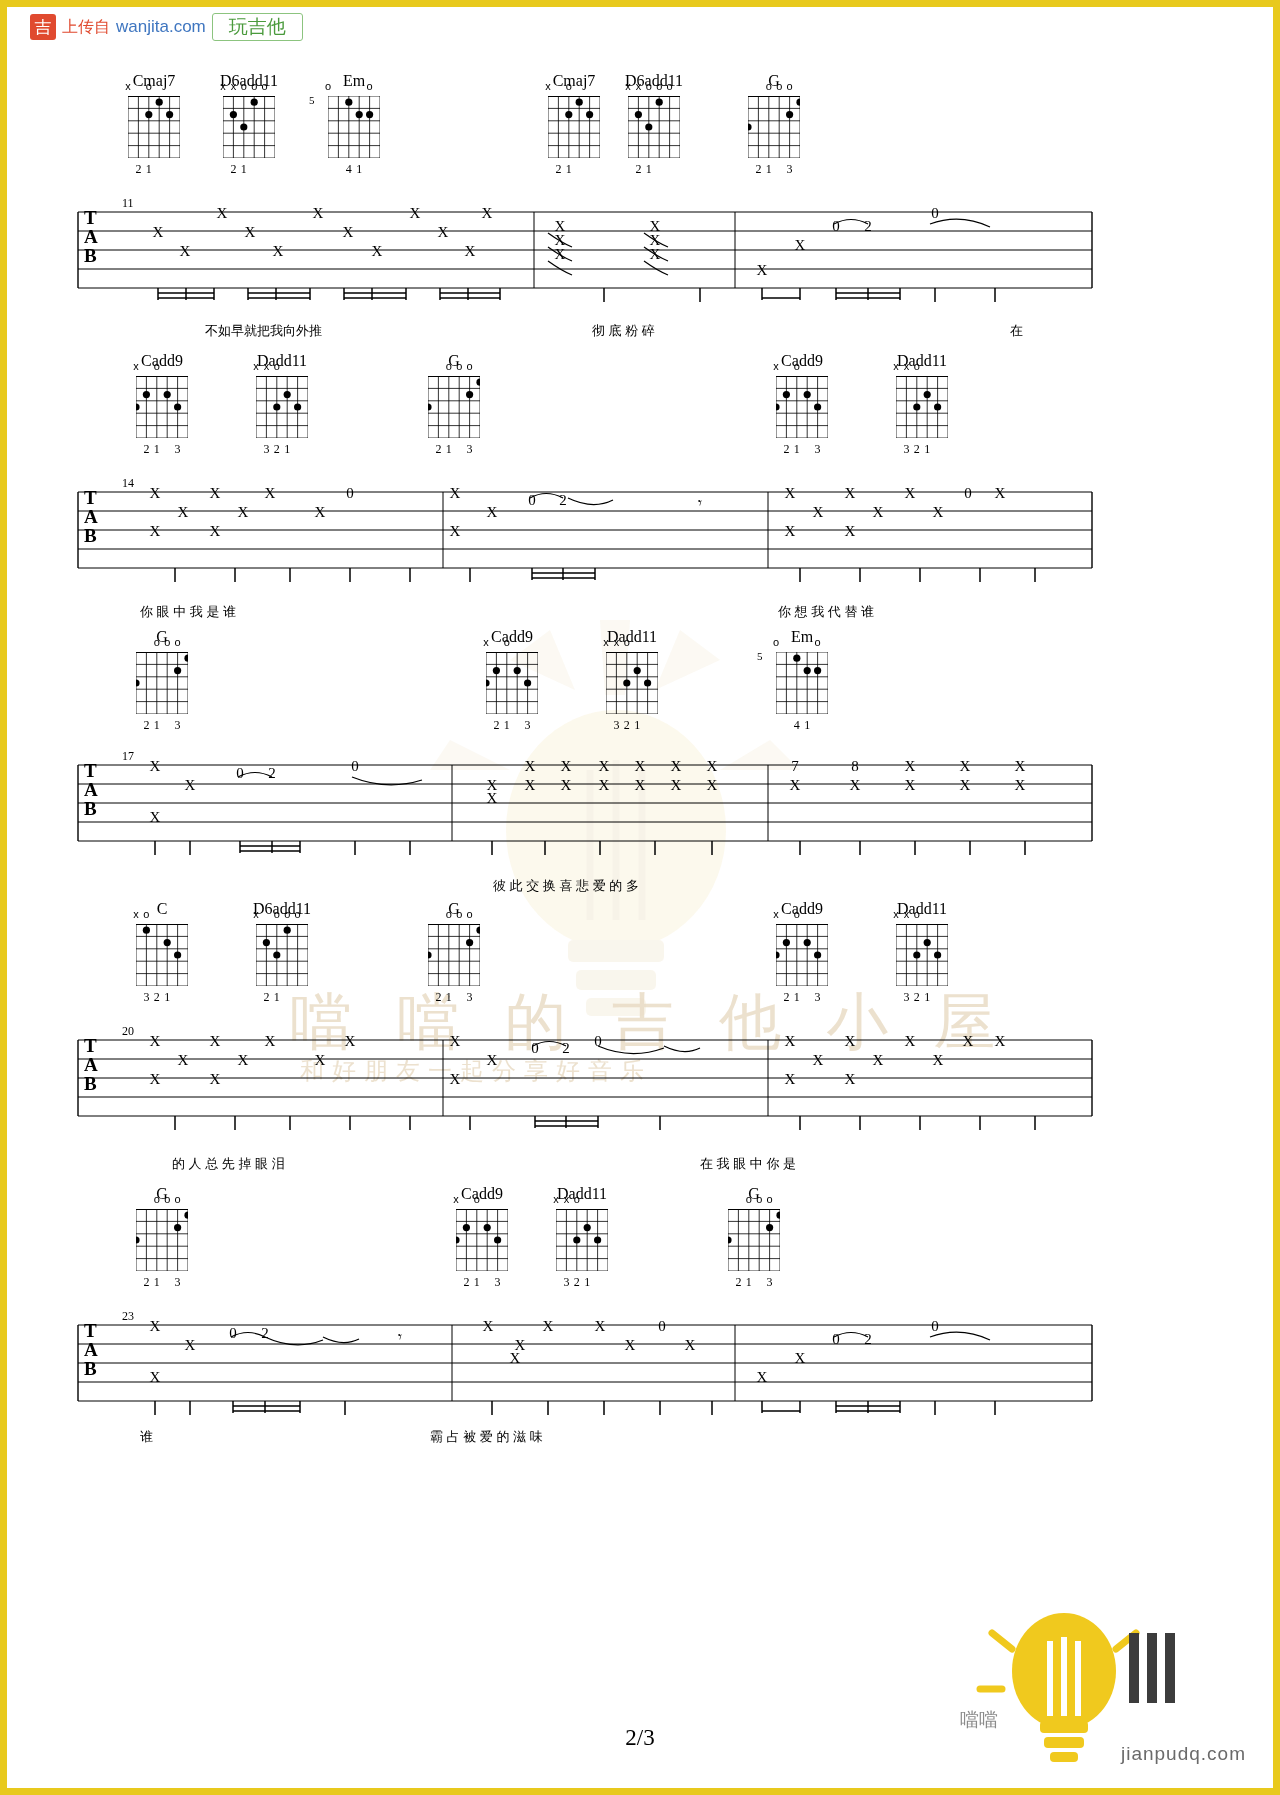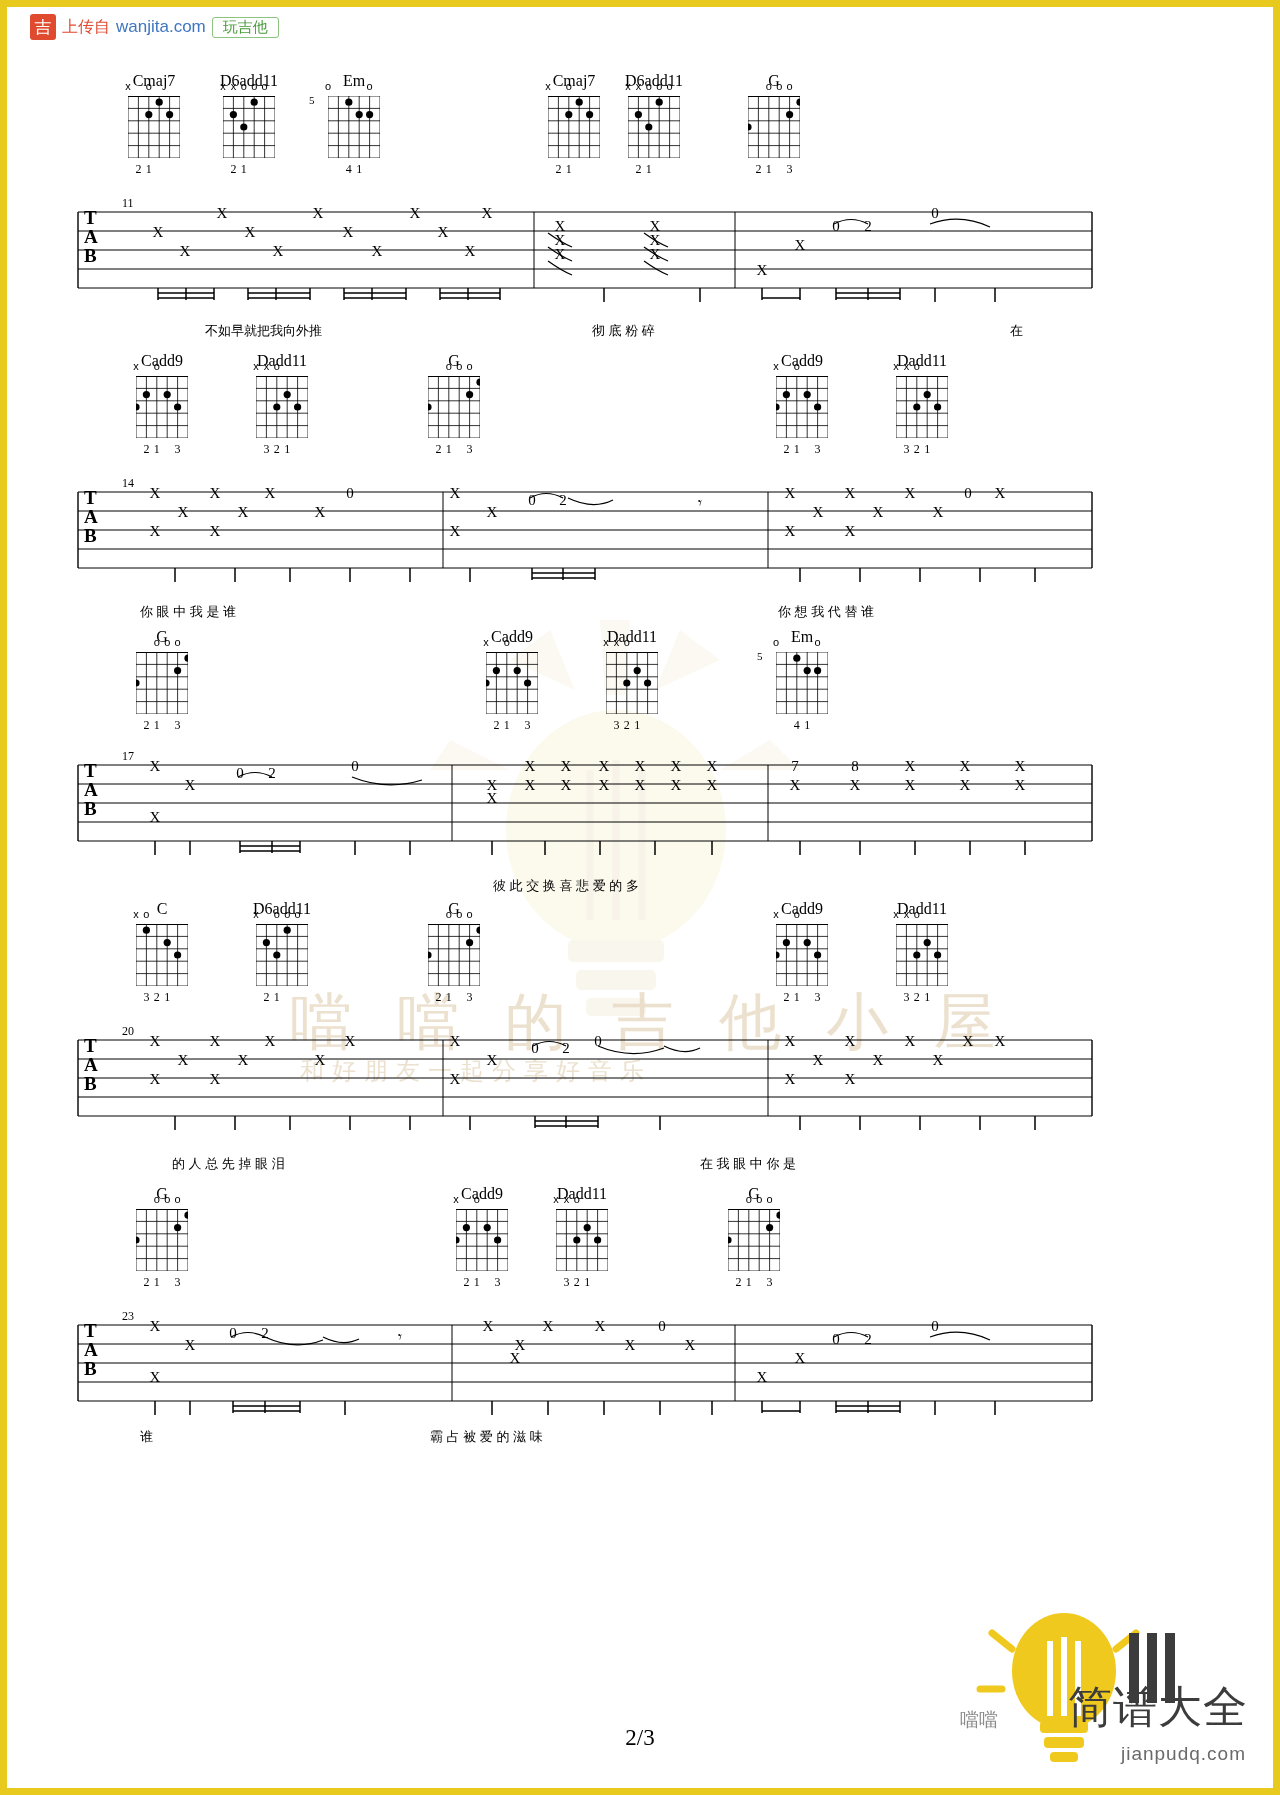--- a/index.html
+++ b/index.html
@@ -26,22 +26,22 @@
     position:absolute;left:30px;top:10px;height:34px;
     display:flex;align-items:center;gap:6px;
   }
   .topbar .logo{
     width:26px;height:26px;background:#e04a2f;color:#fff;
     font-family:"Liberation Sans",sans-serif;font-size:17px;
     display:flex;align-items:center;justify-content:center;border-radius:3px;
   }
   .topbar .t1{color:#e04a2f;font-family:"Liberation Sans",sans-serif;font-size:16px;}
   .topbar .t2{color:#3f76c0;font-family:"Liberation Sans",sans-serif;font-size:17px;}
-  .topbar .t3{color:#4a9a3c;font-family:"Liberation Sans",sans-serif;font-size:15px;
-     border:1px solid #8cc47f;border-radius:3px;padding:0 10px;}
+  .topbar .t3{color:#4a9a3c;font-family:"Liberation Sans",sans-serif;font-size:19px;
+     border:1px solid #8cc47f;border-radius:3px;padding:0 16px;}
 
   
   .wm{
     position:absolute;left:300px;top:620px;width:640px;height:520px;
     opacity:.28;pointer-events:none;
   }
   .wm-text{
     position:absolute;left:290px;top:980px;width:620px;
     font-size:62px;color:#e9dcc6;letter-spacing:14px;
     font-family:"Liberation Sans",sans-serif;pointer-events:none;
@@ -1273,16 +1273,15 @@
       <line x1="38" y1="22" x2="58" y2="38"></line>
       <line x1="182" y1="22" x2="162" y2="38"></line>
       <line x1="26" y1="78" x2="48" y2="78"></line>
     </g>
     <g fill="#3c3c3c">
       <rect x="175" y="22" width="10" height="70"></rect>
       <rect x="193" y="22" width="10" height="70"></rect>
       <rect x="211" y="22" width="10" height="70"></rect>
     </g>
   </svg>
-  <div class="bname">简谱大全</div>
   <div class="burl">jianpudq.com</div>
   <div class="bcn">噹噹</div>
 </div>
 
 </body></html>

